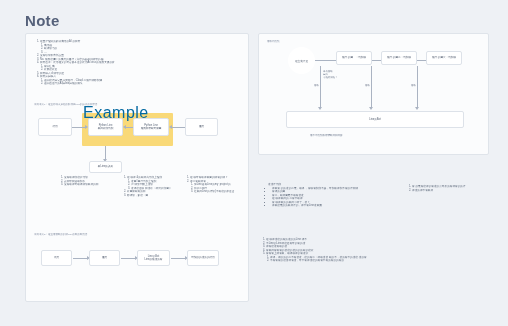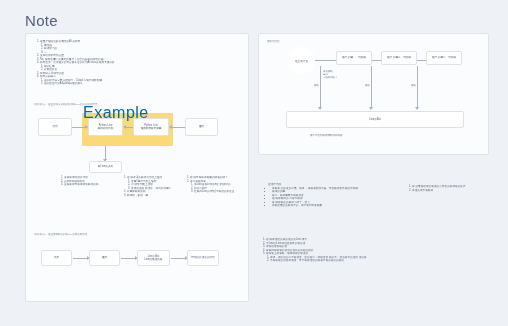--- a/index.html
+++ b/index.html
@@ -10,21 +10,21 @@
     overflow:hidden;
     position:relative;
     color:#4a5568;
   }
   .page{position:absolute;inset:0;}
 
   
   .col-title{
     position:absolute;
     font-size:15px;
-    font-weight:400;
+    font-weight:700;
     color:#55617a;
     letter-spacing:.3px;
     white-space:nowrap;
   }
   #title-note{left:25px;top:12px;}
   #title-scene{left:258px;top:10px;font-size:16px;}
 
   
   .card{
     position:absolute;

